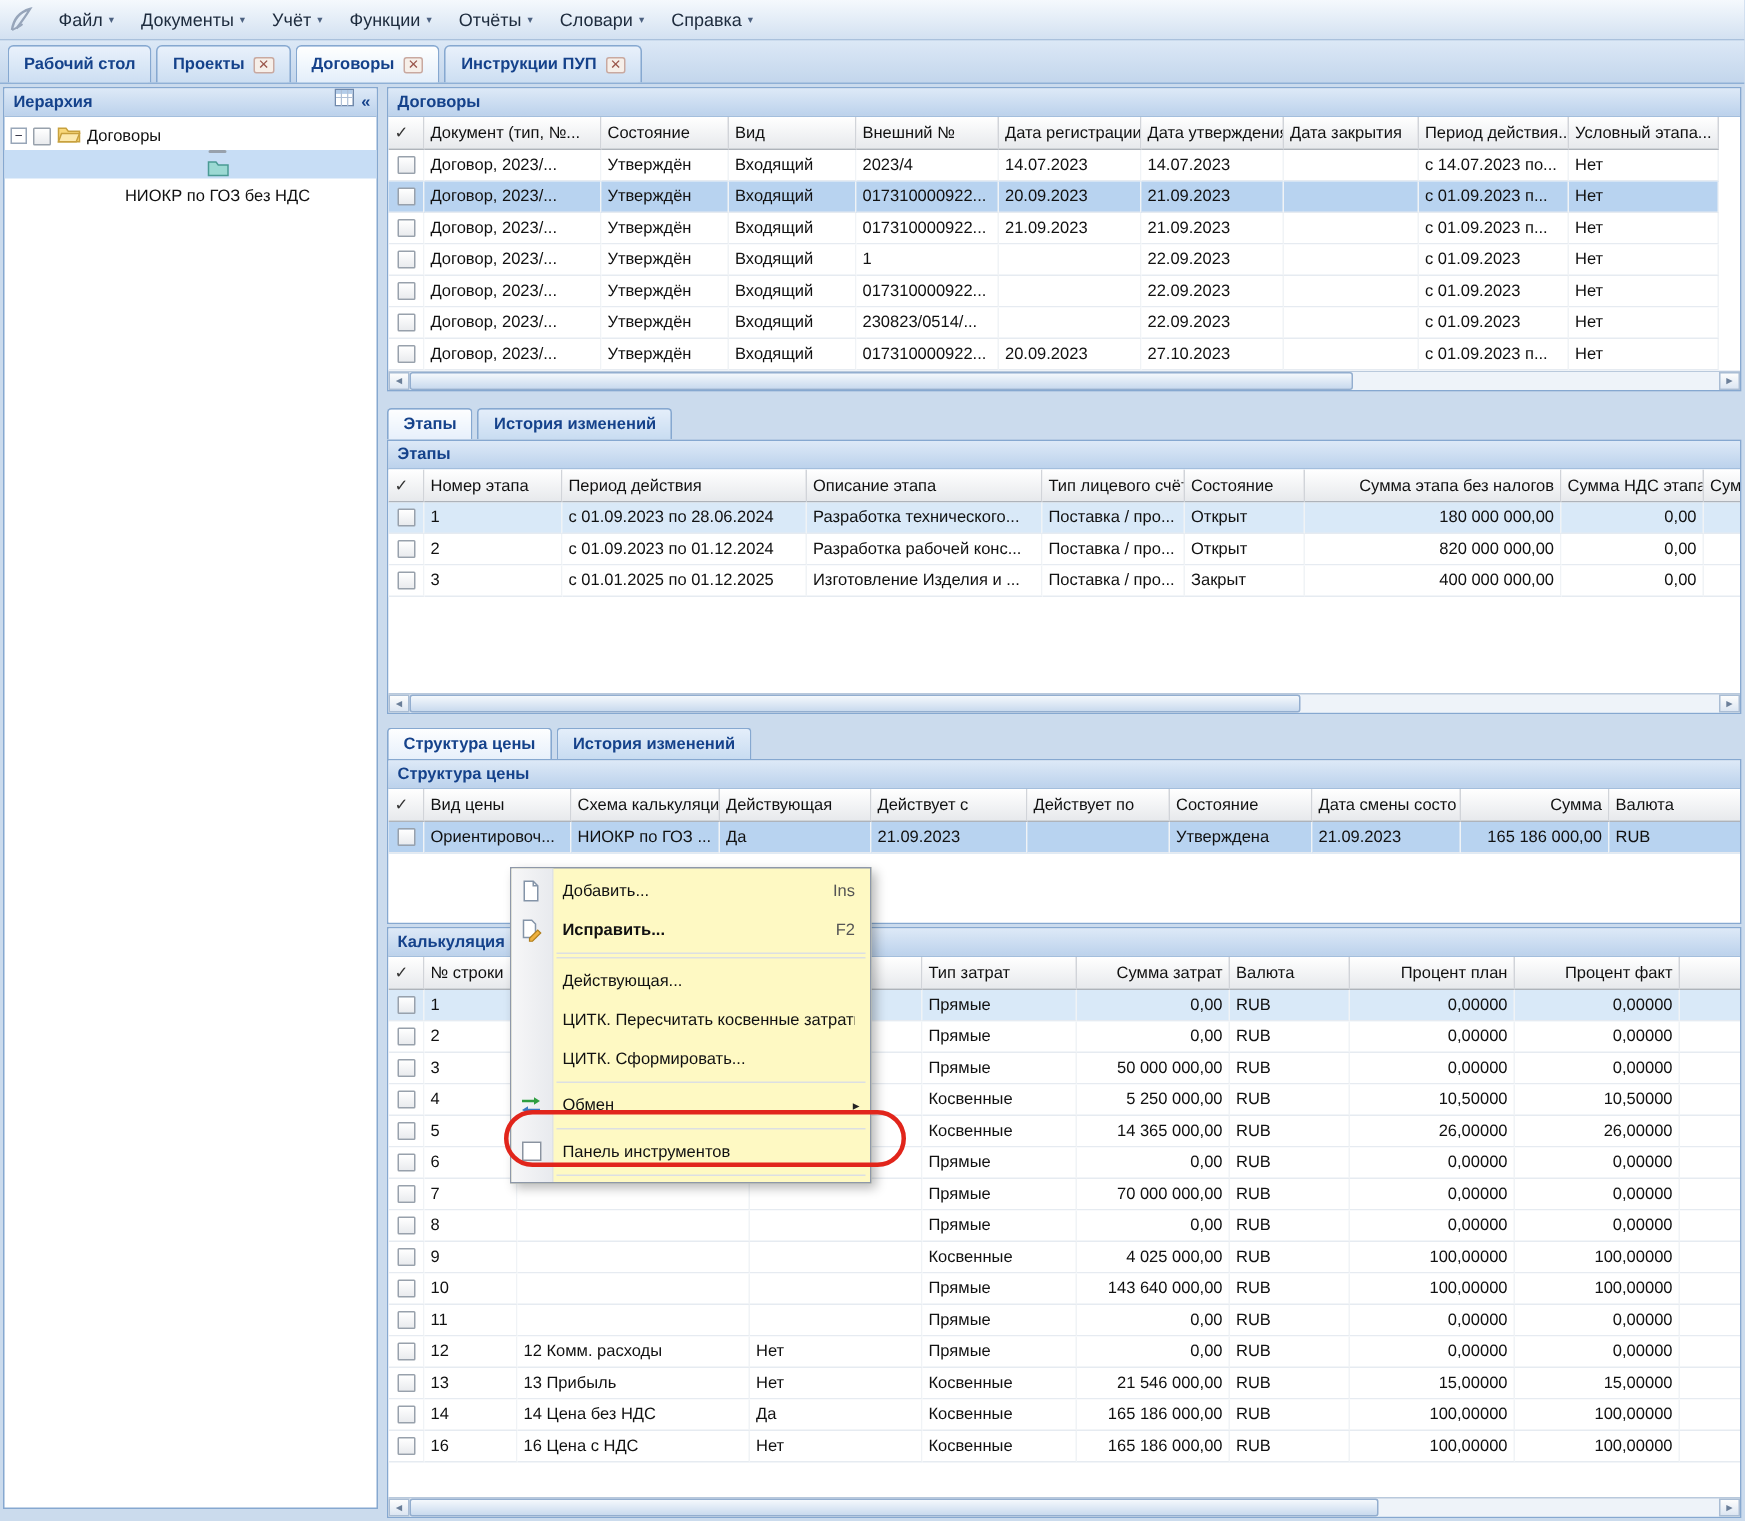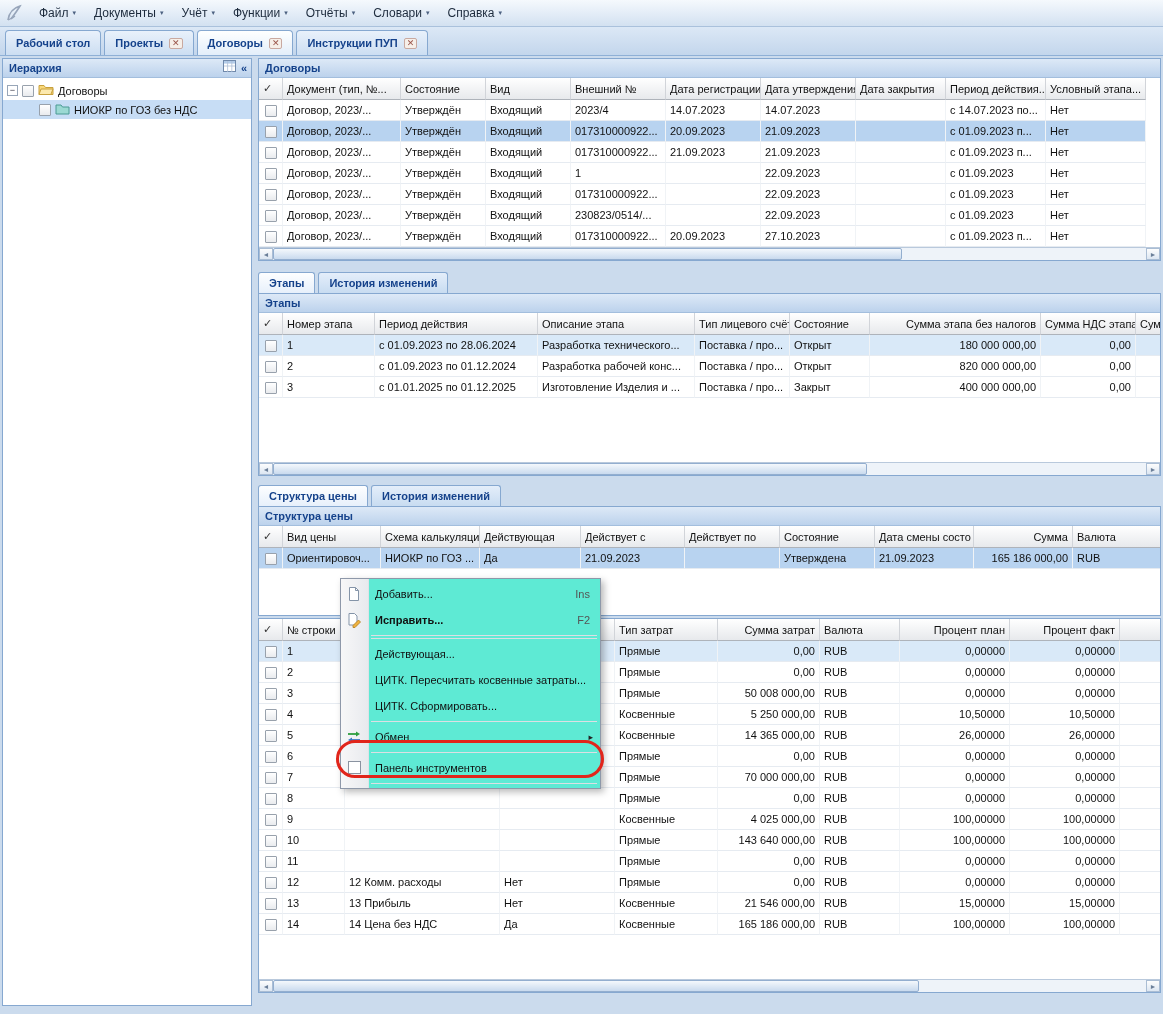--- a/index.html
+++ b/index.html
@@ -52,35 +52,35 @@
   .strack { flex:1; position:relative; }
   .sthumb { position:absolute; left:0; top:0; bottom:0; width:70%;
     background:linear-gradient(#f4f8fc,#c9daee); border:1px solid #93aecf; border-radius:2px; }
 
   
   .hierpanel { position:absolute; left:2px; top:58px; width:250px; height:948px;
     border:1px solid #86a8d0; background:#fff; }
   .phicons { position:absolute; right:4px; top:0; height:19px; display:flex; align-items:center; gap:5px; }
   .collapse { font-weight:bold; color:#15428b; cursor:default; }
   .treerow { height:19px; display:flex; align-items:center; gap:4px; padding-left:4px; white-space:nowrap; }
-  .treerow.child { padding-left:36px; }
+  .treerow.child { padding-left:36px;flex-direction:column; }
   .treerow.sel { background:#c7ddf5; }
   .expbox { width:11px; height:11px; border:1px solid #98a6b8; background:#fff; font-size:9px;
     line-height:9px; text-align:center; color:#334; flex:0 0 11px; }
 
   
   .tabsrow { position:absolute; left:258px; height:22px; display:flex; align-items:flex-end; }
   .stab { height:21px; line-height:20px; padding:0 10px; margin-right:3px;
     border:1px solid #86a8d0; border-bottom:none; border-radius:3px 3px 0 0;
     background:linear-gradient(#e4eefa,#c8dcf1); color:#15428b; font-weight:bold; cursor:default; }
   .stab.active { background:linear-gradient(#fdfeff,#e7f0fb); }
 
   
-  .cmenu { position:absolute; left:340px; top:578px; width:261px; padding:2px 0;
-    background:#5eead4; border:1px solid #8e98a9; box-shadow:3px 3px 7px rgba(0,0,0,.28); z-index:50; }
+  .cmenu { position:absolute; left:340px; top:578px; width:241px; padding:2px 0;
+    background:#fef9c3; border:1px solid #8e98a9; box-shadow:3px 3px 7px rgba(0,0,0,.28); z-index:50; }
   .cmenu::before { content:""; position:absolute; left:0; top:0; bottom:0; width:27px;
     background:linear-gradient(to right,#f7f7f8,#e8eaee); border-right:1px solid #dfe2e7; }
   .citem { position:relative; height:26px; display:flex; align-items:center;
     padding-left:34px; padding-right:10px; cursor:default; }
   .cicon { position:absolute; left:5px; top:5px; width:16px; height:16px; }
   .cicon.cbox { width:13px; height:13px; left:7px; top:6px; border:1px solid #8a93a0; background:#fff; }
   .clabel { flex:1; white-space:nowrap; overflow:hidden; }
   .clabel.bold { font-weight:bold; }
   .cshort { color:#555; margin-left:12px; }
   .carrow { position:absolute; right:7px; font-size:9px; color:#222; }
@@ -431,20 +431,21 @@
             <td class="">21.09.2023</td>
             <td class="right">165 186 000,00</td>
             <td class="">RUB</td>
           </tr>
         </tbody>
       </table>
     </div>
 </div>
 
 <div class="sec" style="top:618px;">
+  <div class="phead"><span>Калькуляция</span></div>
   <div class="gridwrap" style="height:360px;">
       <table class="grid" style="width:905px">
         <colgroup>
           <col style="width:24px">
           <col style="width:62px">
           <col style="width:155px">
           <col style="width:115px">
           <col style="width:103px">
           <col style="width:102px">
           <col style="width:80px">
@@ -490,21 +491,21 @@
             <td class="right">0,00000</td>
             <td class="right">0,00000</td>
             <td class=""></td>
           </tr>
           <tr class="">
             <td class="cbc"><span class="cb"></span></td>
             <td class="">3</td>
             <td class=""></td>
             <td class=""></td>
             <td class="">Прямые</td>
-            <td class="right">50 008 000,00</td>
+            <td class="right">50 000 000,00</td>
             <td class="">RUB</td>
             <td class="right">0,00000</td>
             <td class="right">0,00000</td>
             <td class=""></td>
           </tr>
           <tr class="">
             <td class="cbc"><span class="cb"></span></td>
             <td class="">4</td>
             <td class=""></td>
             <td class=""></td>
@@ -621,20 +622,32 @@
             <td class="">RUB</td>
             <td class="right">15,00000</td>
             <td class="right">15,00000</td>
             <td class=""></td>
           </tr>
           <tr class="">
             <td class="cbc"><span class="cb"></span></td>
             <td class="">14</td>
             <td class="">14 Цена без НДС</td>
             <td class="">Да</td>
+            <td class="">Косвенные</td>
+            <td class="right">165 186 000,00</td>
+            <td class="">RUB</td>
+            <td class="right">100,00000</td>
+            <td class="right">100,00000</td>
+            <td class=""></td>
+          </tr>
+          <tr class="">
+            <td class="cbc"><span class="cb"></span></td>
+            <td class="">16</td>
+            <td class="">16 Цена с НДС</td>
+            <td class="">Нет</td>
             <td class="">Косвенные</td>
             <td class="right">165 186 000,00</td>
             <td class="">RUB</td>
             <td class="right">100,00000</td>
             <td class="right">100,00000</td>
             <td class=""></td>
           </tr>
         </tbody>
       </table>
     </div>

